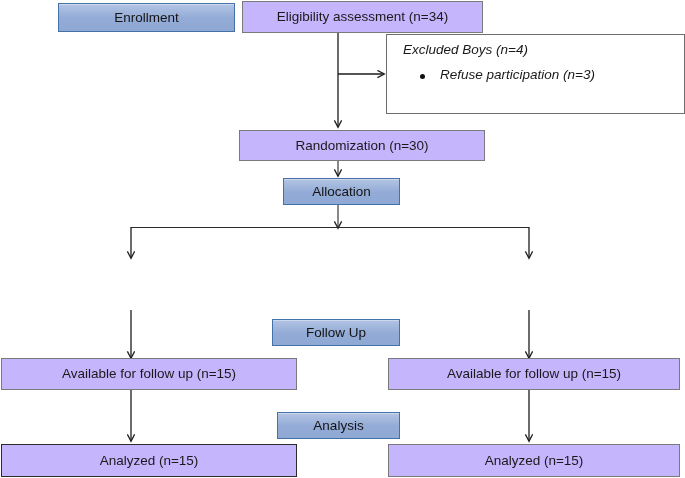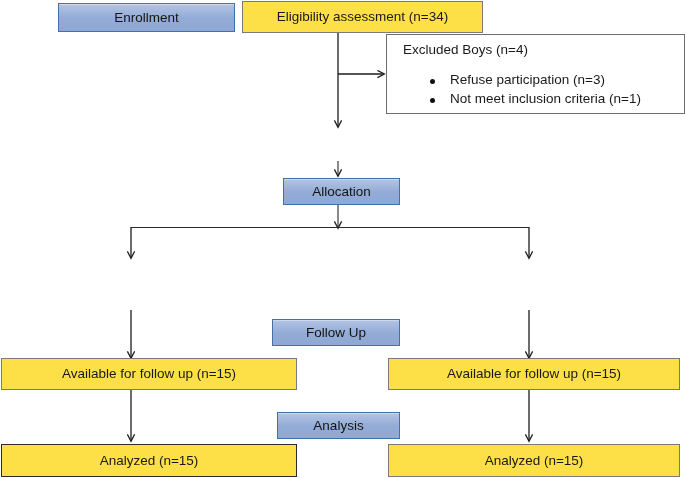--- a/index.html
+++ b/index.html
@@ -19,21 +19,21 @@
     position: absolute;
     box-sizing: border-box;
     display: flex;
     flex-direction: column;
     align-items: center;
     justify-content: center;
     text-align: center;
     color: #1a1a1a;
     font-size: 13.5px;
     line-height: 1.28;
-    background: #fde047;
+    background: #c4b5fd;
   }
   .node.plain {
     border: 1.3px solid #7a7a7a;
   }
   .node.plain-dark {
     border: 1.9px solid #2b2b2b;
   }
   .node.stage {
     border: 1.2px solid #4472a8;
     background: linear-gradient(180deg, #b4c5e4 0%, #93abd6 52%, #8fa8d4 100%);
@@ -47,29 +47,30 @@
   .excluded {
     position: absolute;
     box-sizing: border-box;
     border: 1.3px solid #6e6e6e;
     background: #ffffff;
     color: #1a1a1a;
     font-size: 13.5px;
     line-height: 1.25;
     padding: 7px 0 4px 16px;
     text-align: left;
+    font-style: italic;
   }
   .excluded .title {
     display: block;
     margin-bottom: 8px;
     white-space: nowrap;
   }
   .excluded ul {
     list-style: none;
-    margin: 13px;
+    margin: 3px;
     padding: 0 0 0 34px;
   }
   .excluded li {
     position: relative;
     white-space: nowrap;
     margin: 0 0 2px 0;
   }
   .excluded li::before {
     content: "";
     position: absolute;
@@ -140,24 +141,26 @@
   </div>
 
   <div class="node plain" style="left:242px;top:1px;width:241px;height:32px;">
     <span class="line">Eligibility assessment (n=34)</span>
   </div>
 
   <div class="excluded" style="left:386px;top:34px;width:299px;height:80px;">
     <span class="title">Excluded Boys (n=4)</span>
     <ul>
       <li>Refuse participation (n=3)</li>
-      <li>Not meet inclusion criteria (n=1)</li>
     </ul>
   </div>
 
+  <div class="node plain" style="left:239px;top:130px;width:246px;height:31px;">
+    <span class="line">Randomization (n=30)</span>
+  </div>
 
 
 
   <div class="node plain" style="left:1px;top:358px;width:296px;height:32px;">
     <span class="line">Available for follow up (n=15)</span>
   </div>
 
   <div class="node plain" style="left:388px;top:358px;width:292px;height:32px;">
     <span class="line">Available for follow up (n=15)</span>
   </div>

